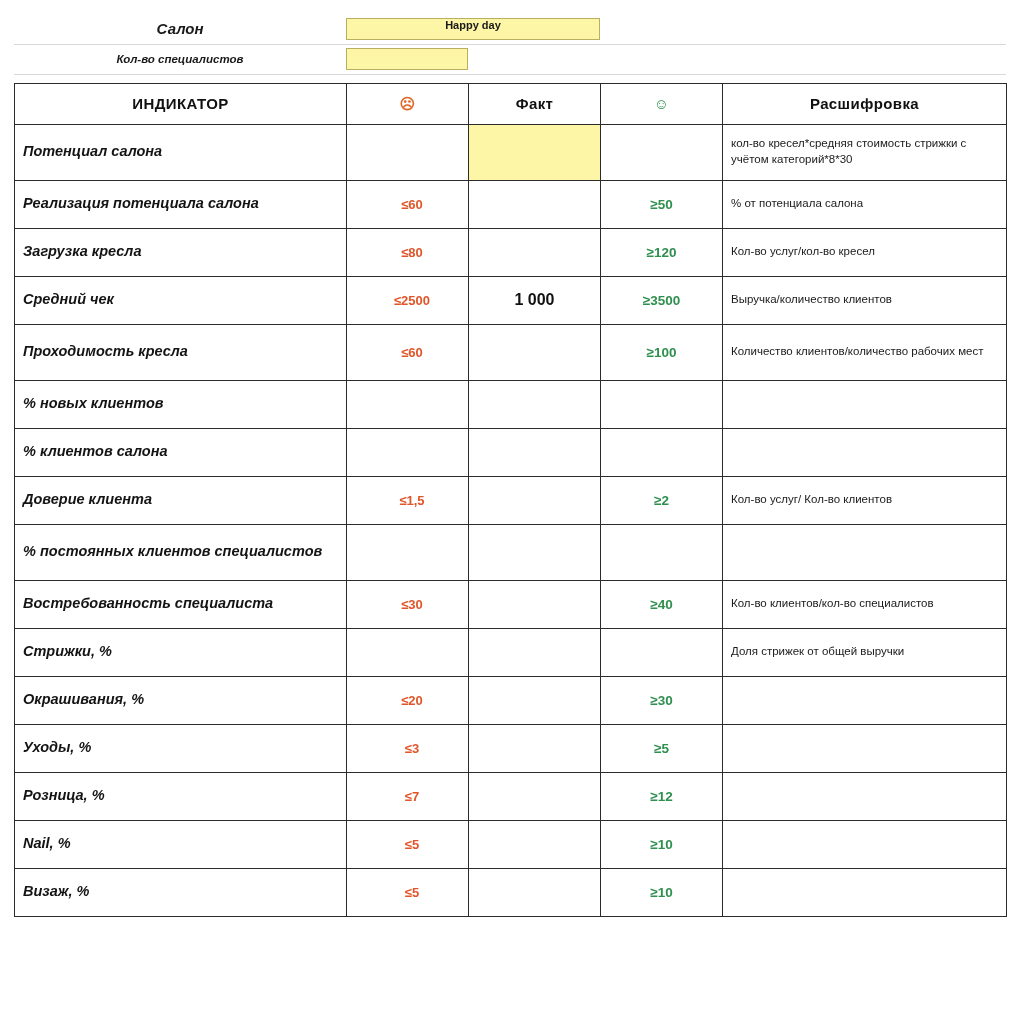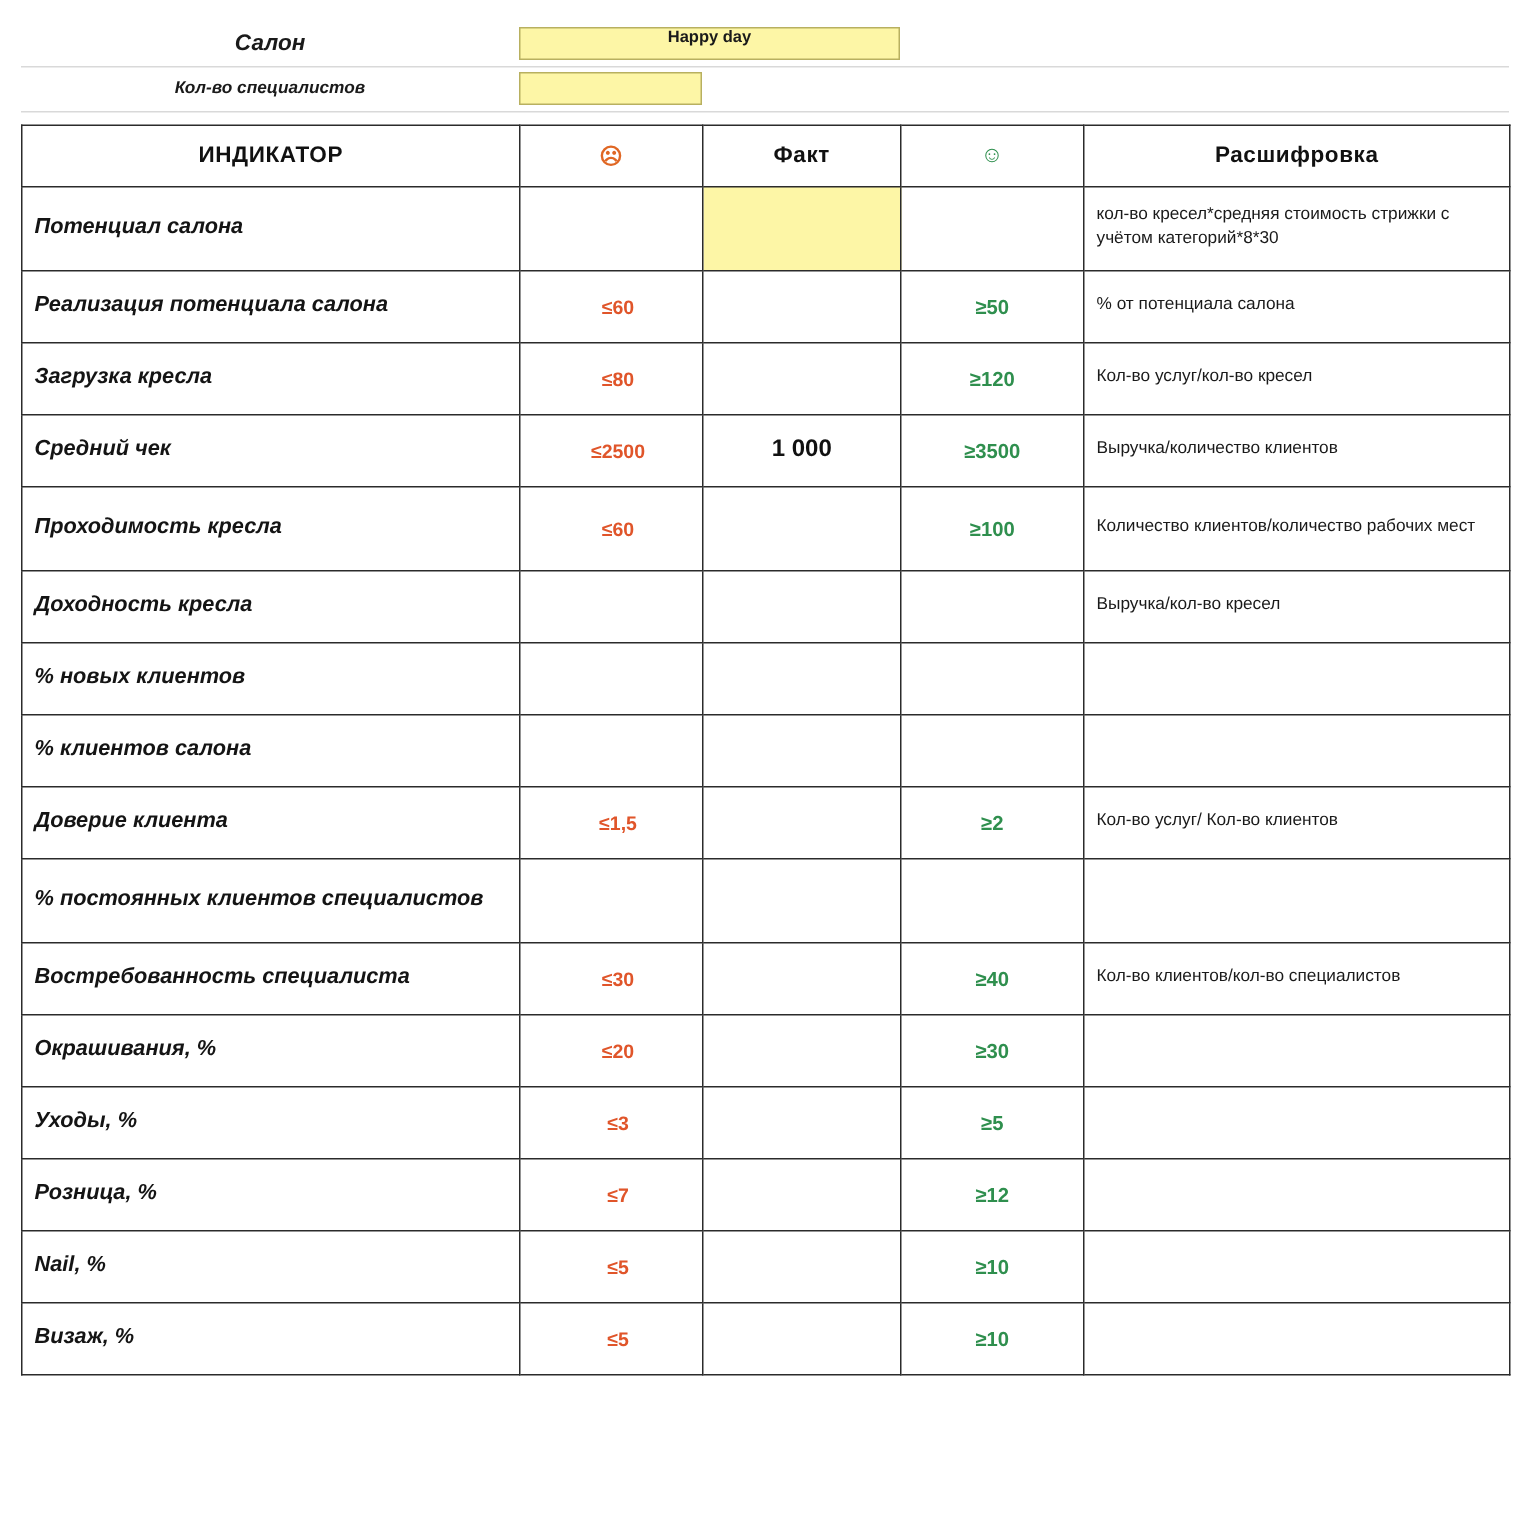--- a/index.html
+++ b/index.html
@@ -209,27 +209,20 @@
           <td class="desc">Выручка/количество клиентов</td>
         </tr>
         <tr class="tall">
           <td class="ind">Проходимость кресла</td>
           <td class="bad">≤60</td>
           <td class="fact"></td>
           <td class="good">≥100</td>
           <td class="desc">Количество клиентов/количество рабочих мест</td>
         </tr>
         <tr>
-          <td class="ind">Доходность кресла</td>
-          <td class="bad"></td>
-          <td class="fact"></td>
-          <td class="good"></td>
-          <td class="desc">Выручка/кол-во кресел</td>
-        </tr>
-        <tr>
           <td class="ind">% новых клиентов</td>
           <td class="bad"></td>
           <td class="fact"></td>
           <td class="good"></td>
           <td class="desc"></td>
         </tr>
         <tr>
           <td class="ind"> %  клиентов салона</td>
           <td class="bad"></td>
           <td class="fact"></td>
@@ -251,20 +244,27 @@
           <td class="desc"></td>
         </tr>
         <tr>
           <td class="ind">Востребованность специалиста</td>
           <td class="bad">≤30</td>
           <td class="fact"></td>
           <td class="good">≥40</td>
           <td class="desc">Кол-во клиентов/кол-во специалистов</td>
         </tr>
         <tr>
+          <td class="ind">Стрижки, %</td>
+          <td class="bad"></td>
+          <td class="fact"></td>
+          <td class="good"></td>
+          <td class="desc">Доля стрижек от общей выручки</td>
+        </tr>
+        <tr>
           <td class="ind">Окрашивания, %</td>
           <td class="bad">≤20</td>
           <td class="fact"></td>
           <td class="good">≥30</td>
           <td class="desc"></td>
         </tr>
         <tr>
           <td class="ind">Уходы, %</td>
           <td class="bad">≤3</td>
           <td class="fact"></td>

